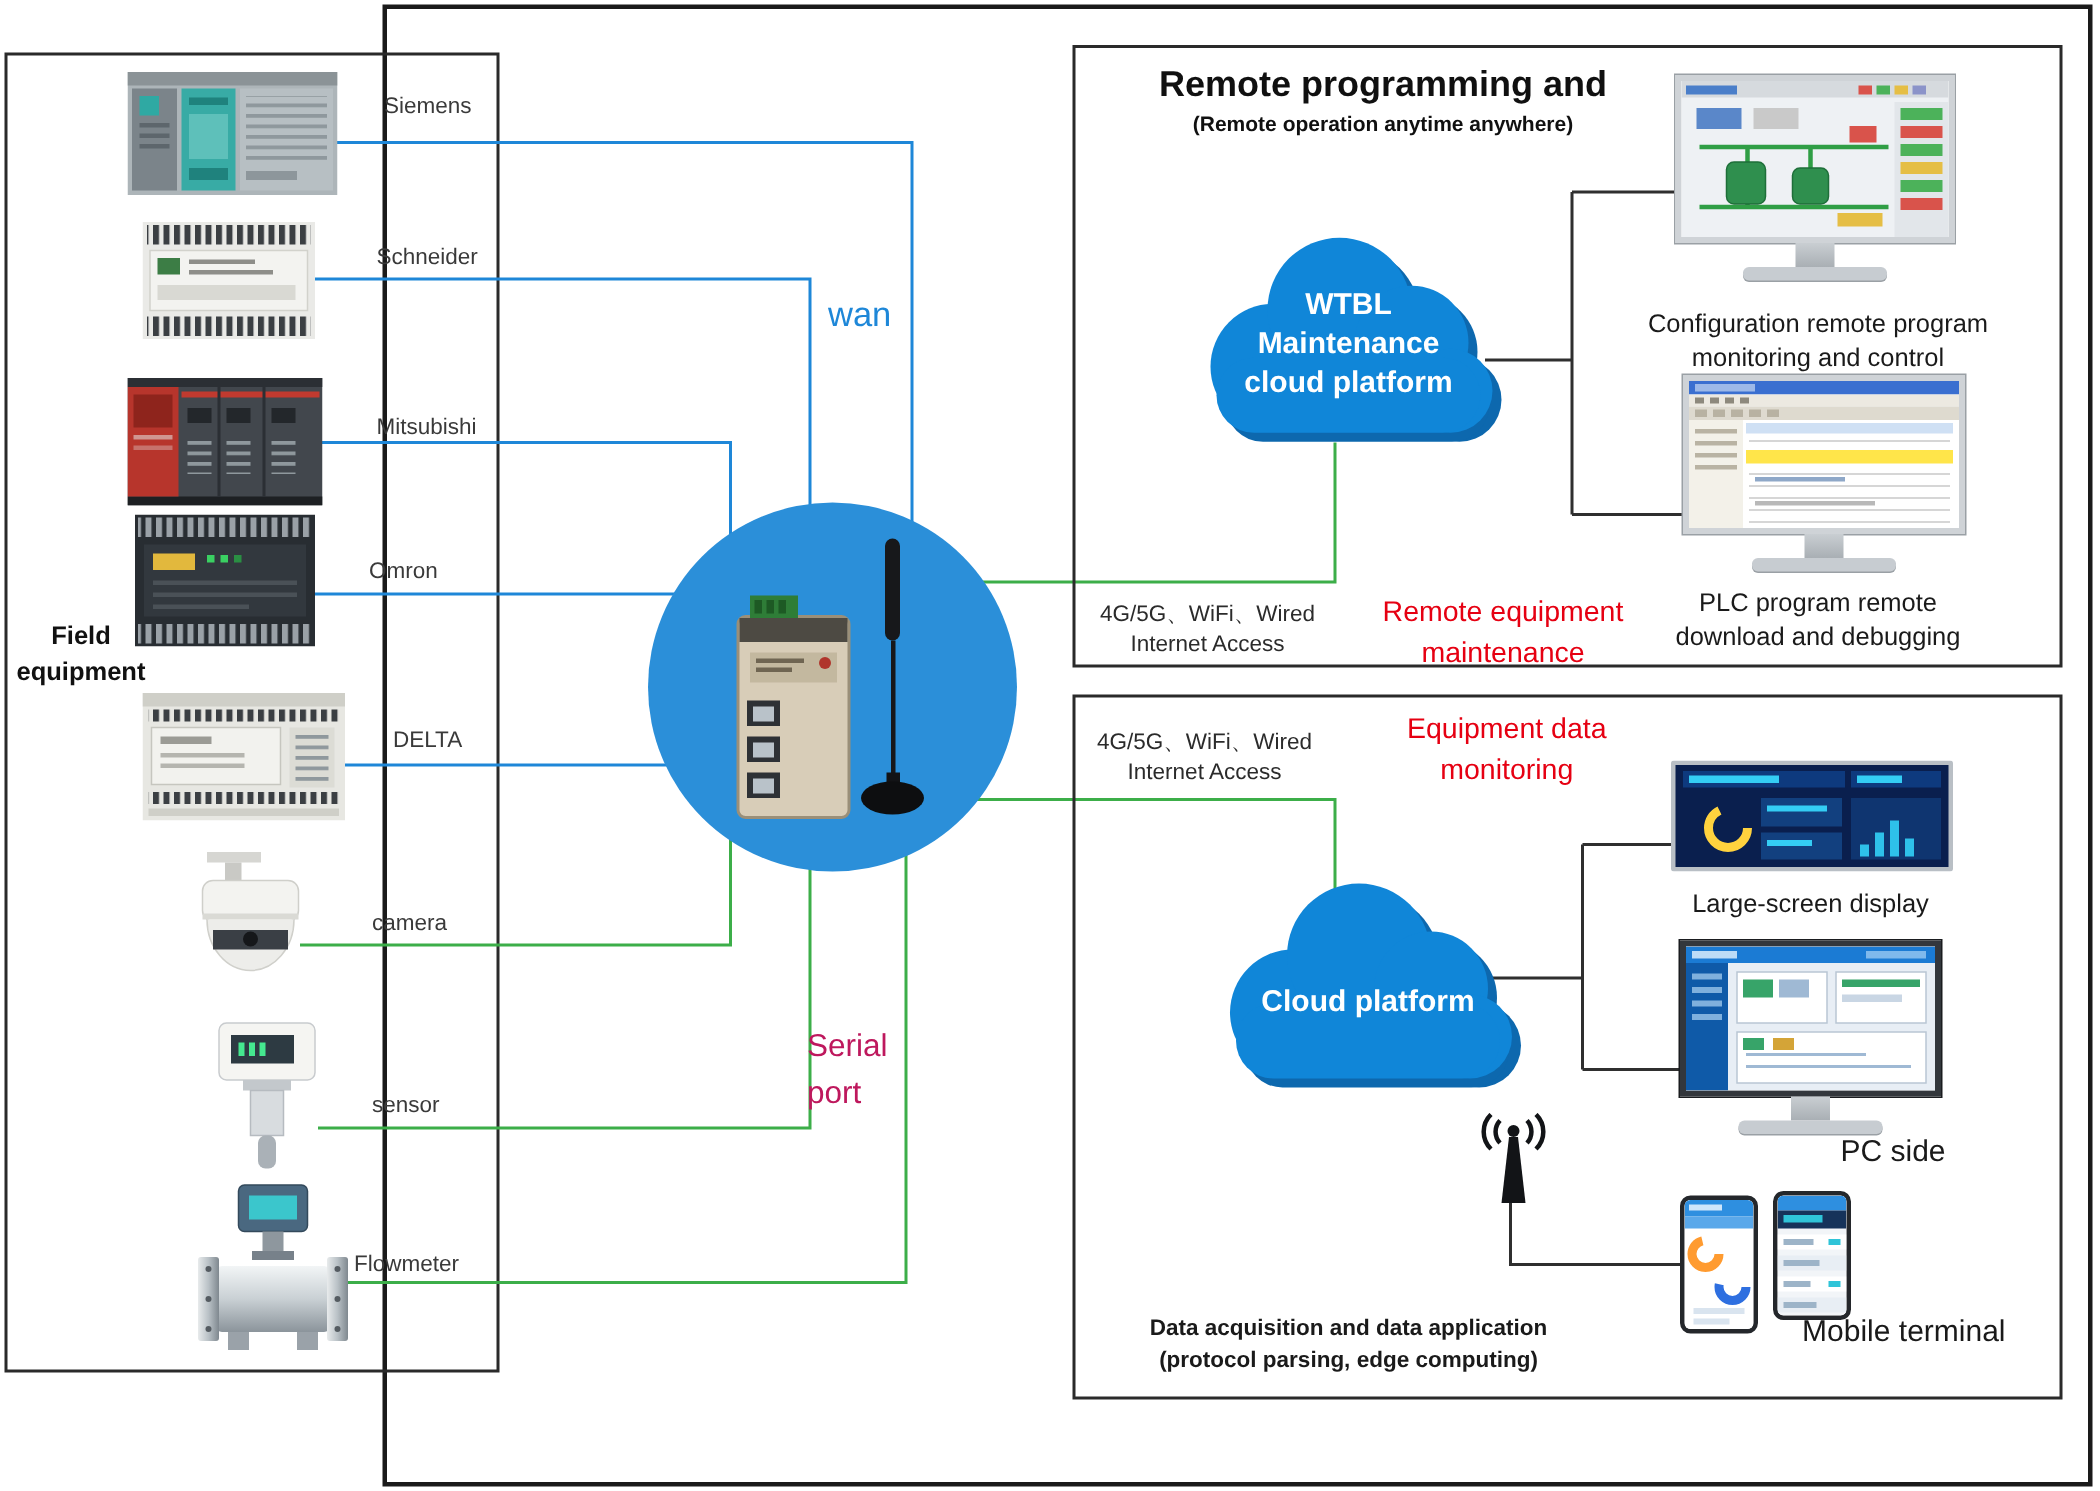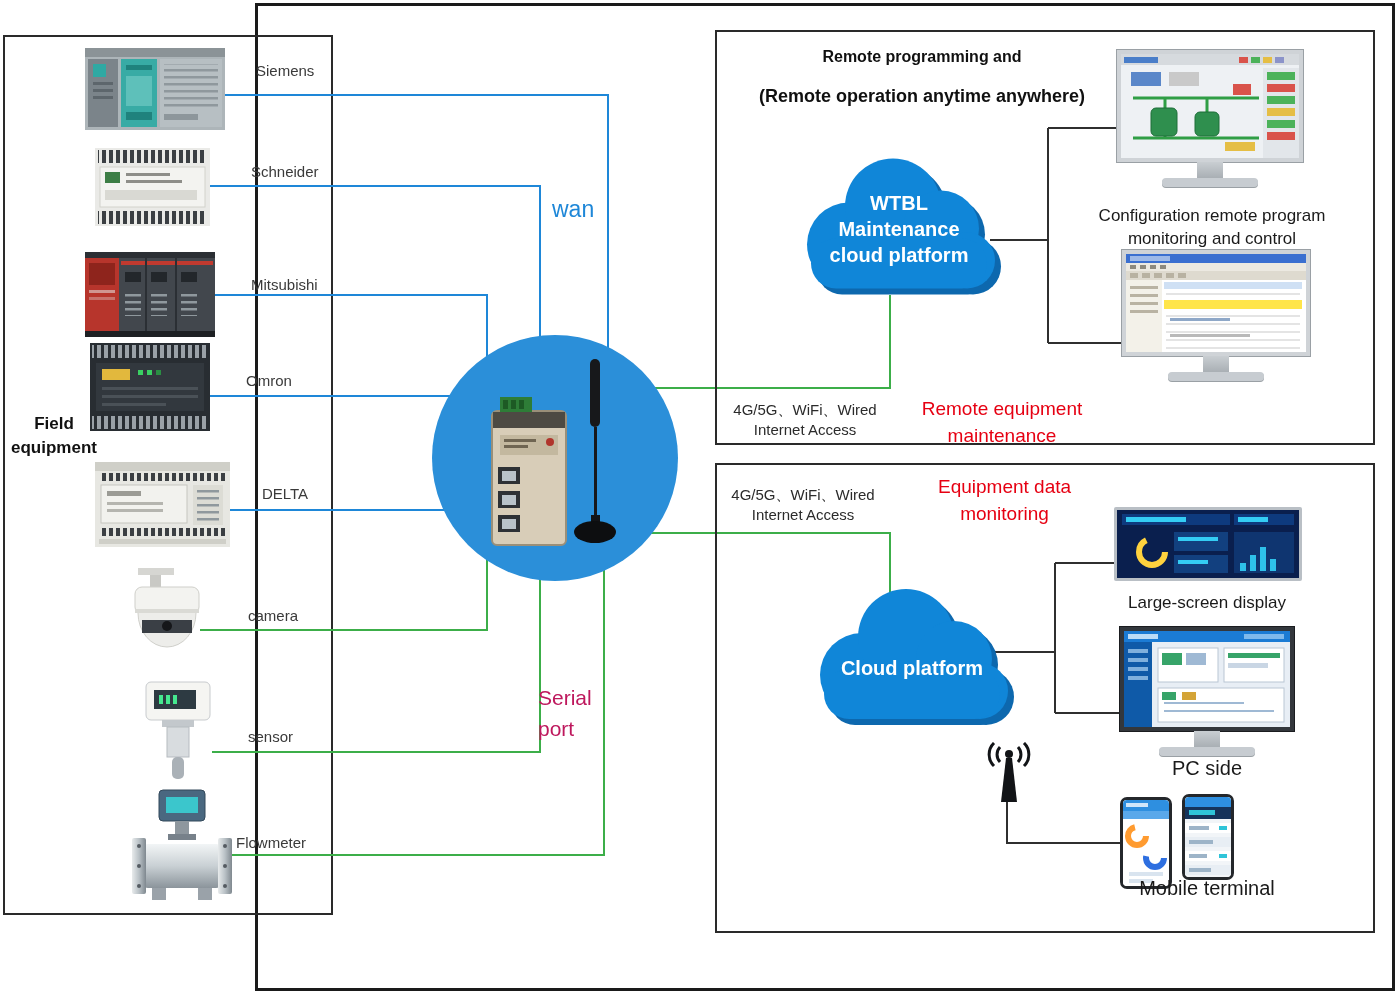--- a/index.html
+++ b/index.html
@@ -17,30 +17,30 @@
   .field-label{position:absolute;left:4px;top:412px;width:100px;text-align:center;
     font-weight:700;font-size:17px;color:#111;line-height:24px;z-index:4}
   .circle{position:absolute;left:432px;top:335px;width:246px;height:246px;border-radius:50%;
     background:#2b8fd9;z-index:3}
   .circle svg{display:block;width:100%;height:100%}
   .wan-label{position:absolute;left:552px;top:196px;font-size:23px;color:#1e87d8;z-index:4}
   .serial-label{position:absolute;left:538px;top:682px;width:76px;
     font-size:21px;color:#be185d;line-height:31px;z-index:4}
   .bx-child{position:absolute}
   .tb-title{left:10px;top:12px;width:390px;text-align:center;font-weight:700;color:#101010}
-  .tb-title .l{font-size:16px;line-height:25px}
-  .tb-title .s{font-size:18px;margin-top:17px}
+  .tb-title .l{font-size:24px;line-height:25px}
+  .tb-title .s{font-size:14px;margin-top:5px}
   .cloud{position:absolute}
   .cloud svg{display:block;width:100%;height:100%}
   .cloud-text{position:absolute;left:0;right:0;text-align:center;color:#fff;font-weight:700;
     font-size:20px;line-height:26px}
   .access-text{font-size:15px;color:#2b2b2b;line-height:20px;text-align:center}
   .red-text{font-size:19px;font-weight:400;color:#e60012;line-height:27px;text-align:center}
   .mon-label{font-size:17px;color:#1a1a1a;line-height:23px;text-align:center}
-  .big-label{font-size:20px;color:#1a1a1a;text-align:center}
+  .big-label{font-size:20px;color:#1a1a1a;text-align:right}
   .footer-text{font-size:15px;font-weight:700;color:#1a1a1a;line-height:21px;text-align:center}
   .monitor{position:absolute}
   .mscreen{border:4px solid #cfd3d7;box-shadow:0 0 0 1px #9aa0a5;background:#fff}
   .mscreen svg{display:block}
   .mneck{width:26px;height:16px;margin:0 auto;background:linear-gradient(#c9ced2,#a9afb4)}
   .mbase{width:96px;height:9px;margin:0 auto;background:#c7ccd1;border-radius:4px;box-shadow:0 1px 0 #9aa0a5}
   .monitor.dark .mscreen{border-color:#33373c;box-shadow:0 0 0 1px #1a1c1f}
   .phone{position:absolute;border:3px solid #24272b;border-radius:7px;background:#fff;overflow:hidden}
   .phone svg{display:block}
   .lscreen{position:absolute}
@@ -368,20 +368,24 @@
           <rect x="38" y="28" width="138" height="7" fill="#cfe0f4"></rect>
           <rect x="38" y="46" width="138" height="9" fill="#ffe54a"></rect>
           <path d="M40,40 H174 M40,62 H174 M40,70 H174 M40,78 H174 M40,86 H174 M40,94 H174" stroke="#c9c9c9" stroke-width="1" fill="none"></path>
           <rect x="44" y="64" width="60" height="3" fill="#8fa8c8"></rect>
             <rect x="44" y="80" width="80" height="3" fill="#b9b9b9"></rect>
         </svg>
       </div>
       <div class="mneck"></div>
       <div class="mbase"></div>
     </div>
+    <div class="bx-child mon-label" style="left:350px;top:358px;width:290px">
+      <div>PLC program remote</div>
+      <div>download and debugging</div>
+    </div>
 
     <div class="bx-child access-text" style="left:8px;top:368px;width:160px">
       <div>4G/5G、WiFi、Wired</div>
       <div>Internet Access</div>
     </div>
     <div class="bx-child red-text" style="left:185px;top:363px;width:200px">
       <div>Remote equipment</div>
       <div>maintenance</div>
     </div>
   </div>
@@ -503,15 +507,19 @@
           <rect x="4" y="43" width="24" height="4" fill="#9db4c8"></rect>
         <rect y="54" width="46" height="10" fill="#ffffff"></rect>
           <rect x="4" y="57" width="18" height="4" fill="#9db4c8"></rect>
           <rect x="34" y="57" width="8" height="4" fill="#2fc4d8"></rect>
         <rect y="68" width="46" height="10" fill="#e8eef4"></rect>
           <rect x="4" y="71" width="22" height="4" fill="#9db4c8"></rect>
       </svg>
     </div>
     <div class="bx-child big-label" style="left:360px;top:412px;width:260px">Mobile terminal</div>
 
+    <div class="bx-child footer-text" style="left:12px;top:410px;width:340px">
+      <div>Data acquisition and data application</div>
+      <div>(protocol parsing, edge computing)</div>
+    </div>
   </div>
 
 </div>
 
 </body></html>

